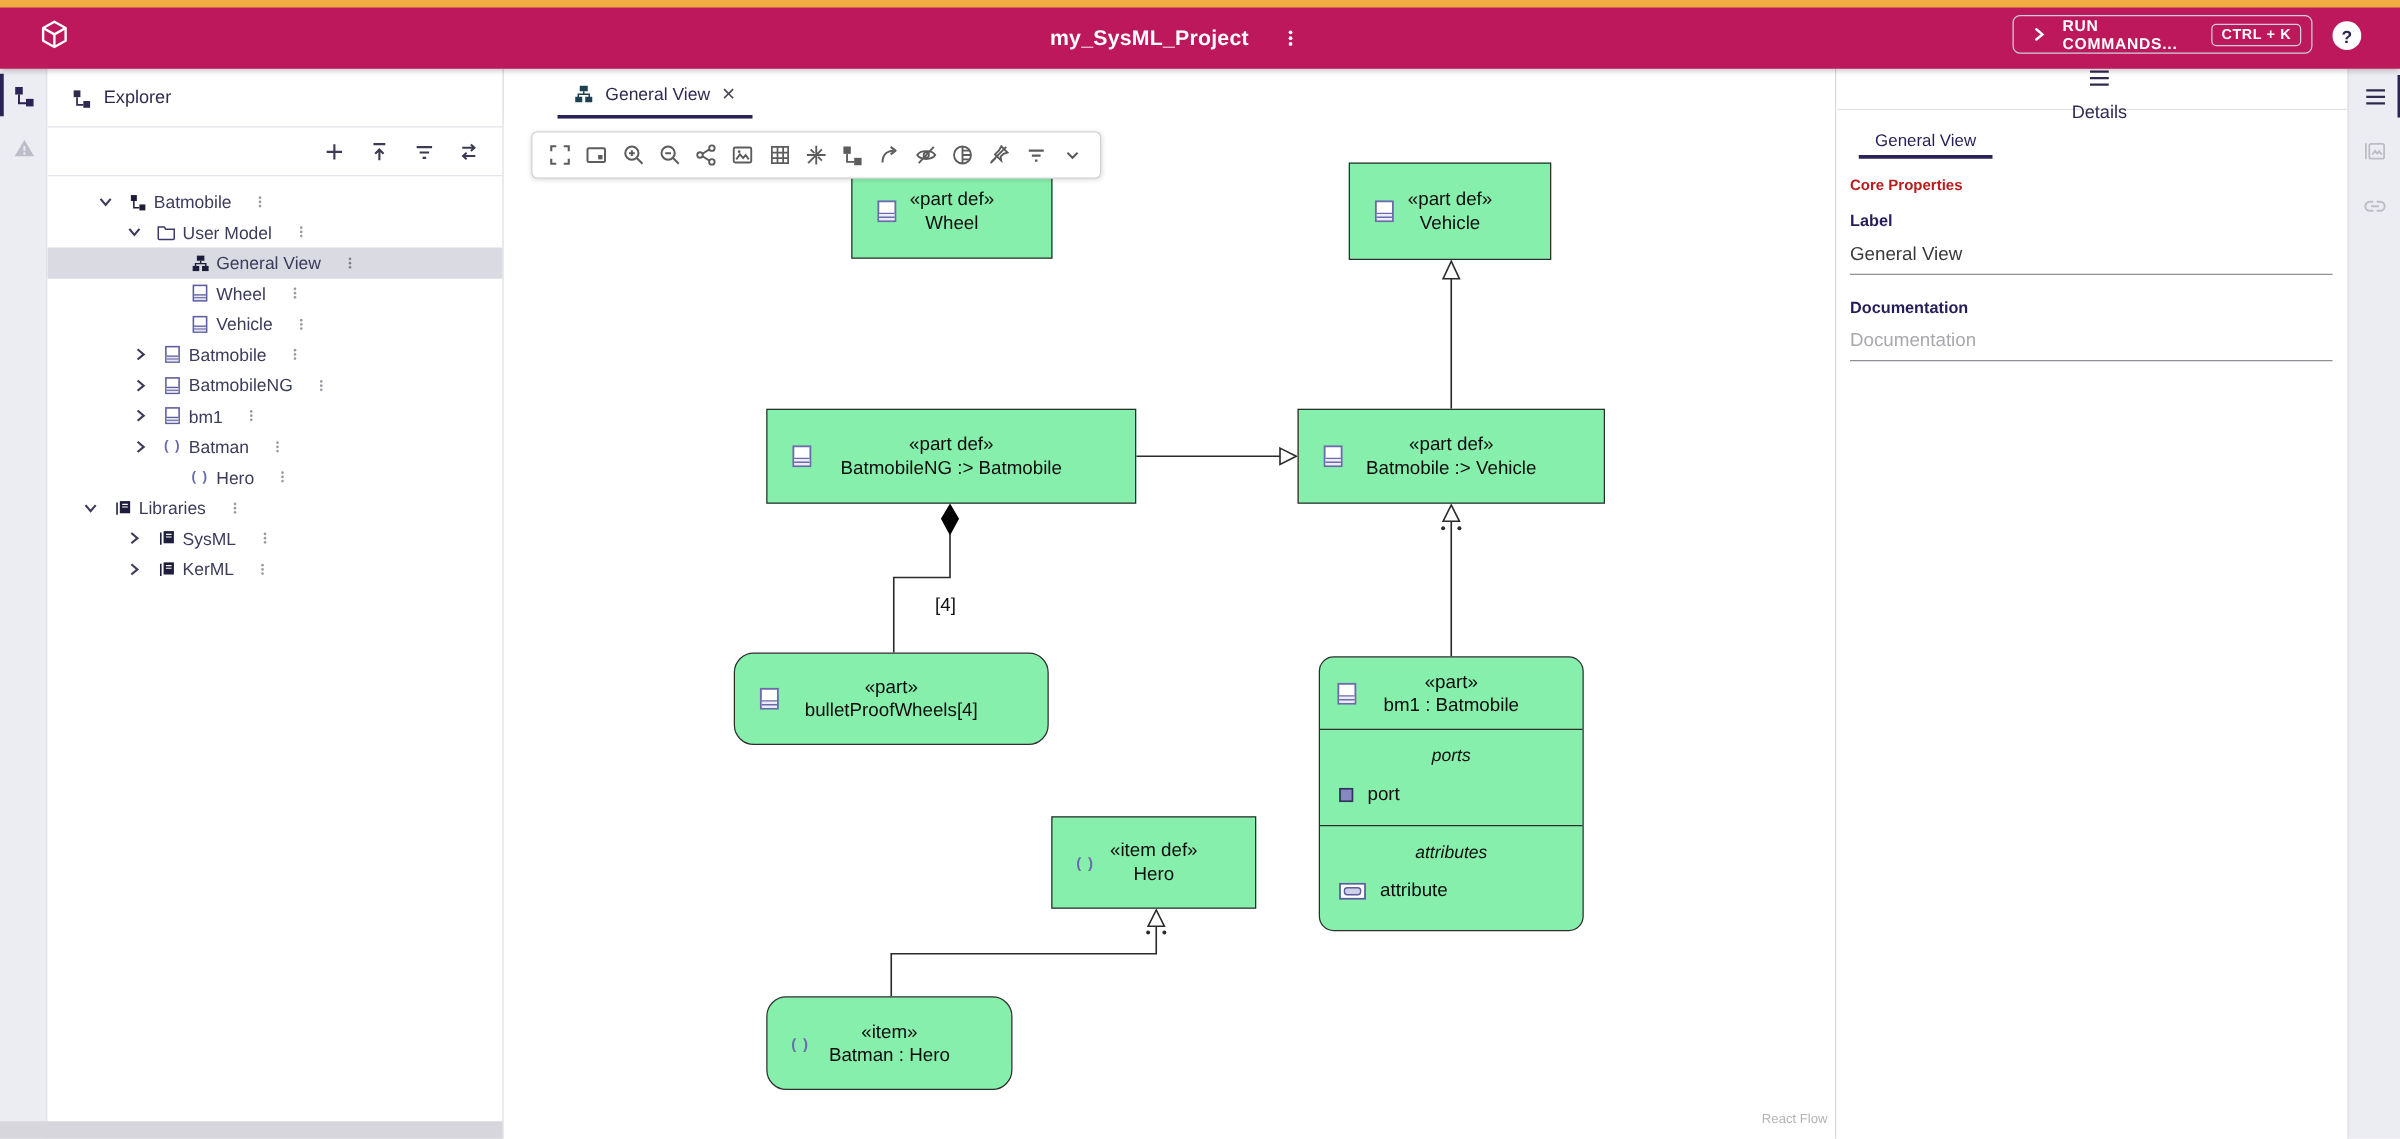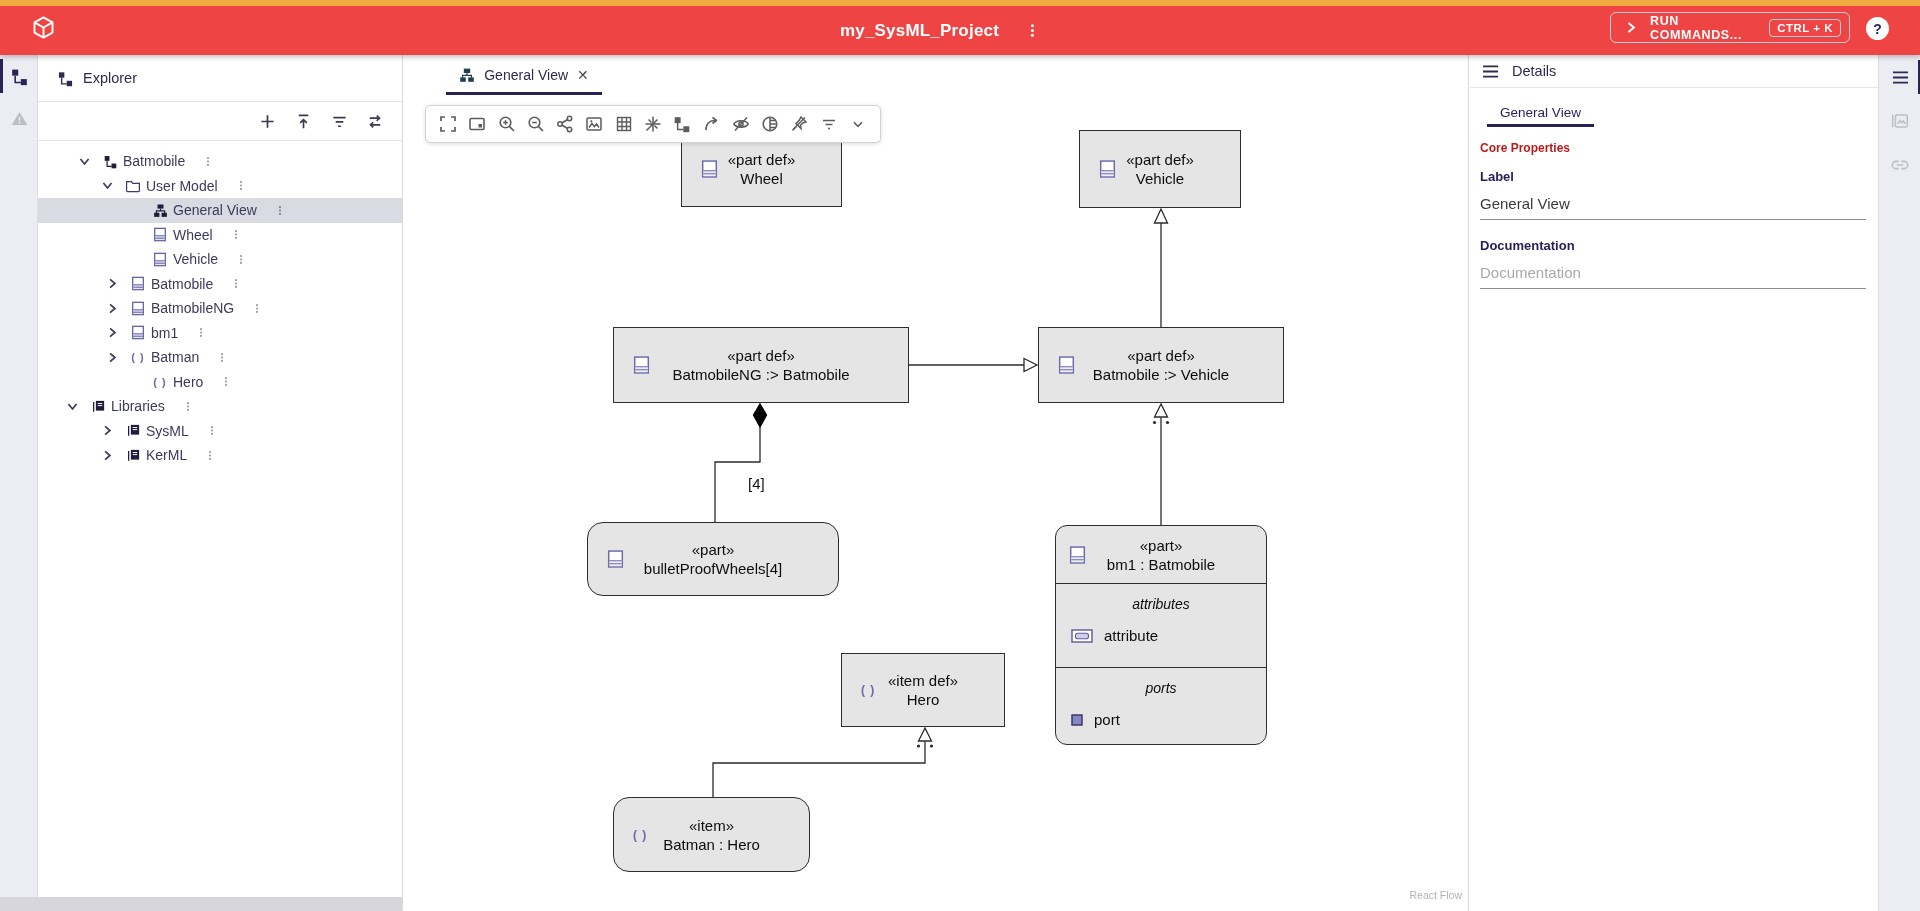--- a/index.html
+++ b/index.html
@@ -1,21 +1,21 @@
 <!DOCTYPE html>
 <html><head>
 <meta charset="utf-8">
 <style>
   * { margin:0; padding:0; box-sizing:border-box; }
   html,body { width:1920px; height:911px; overflow:hidden; background:#fff;
     font-family:"Liberation Sans", sans-serif; }
 
   
   .topbar { position:absolute; left:0; top:0; width:1920px; height:55px;
-    background:#ef4444; box-shadow:0 2px 5px rgba(0,0,0,.25); z-index:50; }
+    background:#be185d; box-shadow:0 2px 5px rgba(0,0,0,.25); z-index:50; }
   .topbar .accent { position:absolute; top:0; left:0; width:100%; height:6px; background:#F0AC40; }
   .logo { position:absolute; left:30px; top:14px; }
   .titlewrap { position:absolute; left:calc(50% - 20px); top:6px; height:49px;
     transform:translateX(-50%); display:flex; align-items:center; gap:26px; }
   .apptitle { color:#fff; font-size:17px; font-weight:bold; letter-spacing:.2px; }
   .runbtn { position:absolute; left:1610px; top:12px; width:240px; height:31px;
     border:1px solid #cfcfdd; border-radius:6px; display:flex; align-items:center;
     padding:0 8px 0 14px; gap:12px; color:#fff; cursor:pointer; }
   .runbtn .lbl { font-size:12.5px; font-weight:bold; letter-spacing:.6px; flex:1; }
   .kbd { border:1px solid #cfcfdd; border-radius:4px; font-size:11.5px; font-weight:bold;
@@ -58,42 +58,42 @@
   .dtab .tlbl { font-size:14px; color:#2F2B50; }
   .dtab .underline { position:absolute; left:0; bottom:0; width:100%; height:3px; background:#2B2356; }
   .closex { color:#4a4a55; font-size:14px; line-height:1; }
   .canvas { position:absolute; left:0; top:40px; width:1065px; height:816px; background:#fff; overflow:hidden; }
 
   .dtoolbar { position:absolute; left:22px; top:10px; width:456px; height:38px; background:#fff;
     border:1px solid #D2D2D6; border-radius:5px; box-shadow:0 1px 4px rgba(0,0,0,.14);
     display:flex; align-items:center; justify-content:space-between; padding:0 10px; z-index:20; }
   .dico { width:24px; height:24px; display:flex; align-items:center; justify-content:center; cursor:pointer; }
 
-  .node { position:absolute; background:#e5e5e5; border:1px solid #2e2e2e; color:#0d0d0d;
+  .node { position:absolute; background:#86efac; border:1px solid #2e2e2e; color:#0d0d0d;
     display:flex; flex-direction:column; align-items:flex-start; justify-content:center; z-index:5; }
   .node .line1 { font-size:15px; line-height:19px; text-align:center; }
   .node .line2 { font-size:15px; line-height:19px; text-align:center; }
   .node.rounded { border-radius:16px; }
   .nicon { position:absolute; left:19px; top:50%; transform:translateY(-50%); display:flex; }
   .hdrblock { position:relative; width:100%; display:flex; flex-direction:column;
     align-items:center; justify-content:center; }
 
   .bm1 { justify-content:flex-start; border-radius:12px; }
   .bm1 .hdrblock { height:57px; }
   .compart { width:100%; border-top:1px solid #2e2e2e; }
   .complabel { font-size:14px; font-style:italic; text-align:center; padding-top:12px; }
   .compitem { display:flex; align-items:center; gap:11px; padding-left:15px; margin-top:15px; font-size:15px; }
 
   .edges { position:absolute; left:0; top:0; z-index:2; }
   .attribution { position:absolute; right:6px; bottom:10px; font-size:10.5px; color:#B3B3B3; z-index:8; }
 
   
   .details { position:absolute; left:1470px; top:55px; width:408px; height:856px; background:#fff; }
   .det-header { height:33px; display:flex; align-items:center; gap:12px; padding-left:11px;
-    border-bottom:1px solid #E4E4EA; }
+    border-bottom:1px solid #E4E4EA;flex-direction:column; }
   .det-header .dtitle { font-size:14.5px; color:#2F2B50; }
   .det-tab { position:relative; margin-left:17px; margin-top:10px; width:107px; height:29px;
     display:flex; align-items:center; justify-content:center; cursor:pointer; }
   .det-tab .dtl { font-size:13.5px; color:#261E58; font-weight:500; }
   .det-tab .underline { position:absolute; bottom:0; left:0; width:100%; height:3px; background:#2B2356; }
   .det-body { padding:14px 12px 0 10px; }
   .coreprops { font-size:12px; font-weight:bold; color:#b91c1c; margin-bottom:14px; }
   .fieldlbl { font-size:13px; font-weight:bold; color:#261E58; margin-bottom:9px; }
   .fieldinput { width:100%; border:none; border-bottom:1px solid #8F8F96; outline:none;
     font-family:"Liberation Sans", sans-serif; font-size:15px; color:#3A3A3A;
@@ -623,43 +623,43 @@
         <span class="nicon" style="left:13px;">
           <svg width="17" height="20" viewBox="0 0 15 17">
               <rect x="1.5" y="1.5" width="12" height="14" fill="#fff" stroke="#6B6BAD" stroke-width="1.3"></rect>
               <rect x="2.2" y="9.8" width="10.6" height="5" fill="#EDEDF8"></rect>
               <path d="M2 10h11M2 12.7h11" stroke="#6B6BAD" stroke-width="1"></path>
             </svg>
         </span>
         <span class="line1">«part»</span>
         <span class="line2">bm1 : Batmobile</span>
       </div>
+      <div class="compart" style="height:77px;">
+        <div class="complabel">ports</div>
+        <div class="compitem">
+          <span style="display:flex;">
+            <svg width="12" height="12" viewBox="0 0 12 12">
+                <rect x="1" y="1" width="10" height="10" fill="#8787C4" stroke="#32325E" stroke-width="1.4"></rect>
+              </svg>
+          </span>
+          <span>port</span>
+        </div>
+      </div>
       <div class="compart" style="height:84px;">
         <div class="complabel">attributes</div>
         <div class="compitem">
           <span style="display:flex;">
             <svg width="22" height="14" viewBox="0 0 22 14">
                 <rect x="1" y="1" width="20" height="12" fill="#fff" stroke="#5B5B9E" stroke-width="1.4"></rect>
                 <rect x="4.5" y="4.2" width="13" height="5.6" rx="2.4" fill="#CFCFE8" stroke="#5B5B9E" stroke-width="1.1"></rect>
               </svg>
           </span>
           <span>attribute</span>
         </div>
       </div>
-      <div class="compart" style="height:77px;">
-        <div class="complabel">ports</div>
-        <div class="compitem">
-          <span style="display:flex;">
-            <svg width="12" height="12" viewBox="0 0 12 12">
-                <rect x="1" y="1" width="10" height="10" fill="#8787C4" stroke="#32325E" stroke-width="1.4"></rect>
-              </svg>
-          </span>
-          <span>port</span>
-        </div>
-      </div>
     </div>
 
     <div class="node" style="left:438px; top:558px; width:164px; height:74px;">
       <div class="hdrblock">
         <span class="nicon">
             <span class="paren" style="font-size:12px;">(&nbsp;)</span>
           </span>
         <span class="line1">«item def»</span>
         <span class="line2">Hero</span>
       </div>

